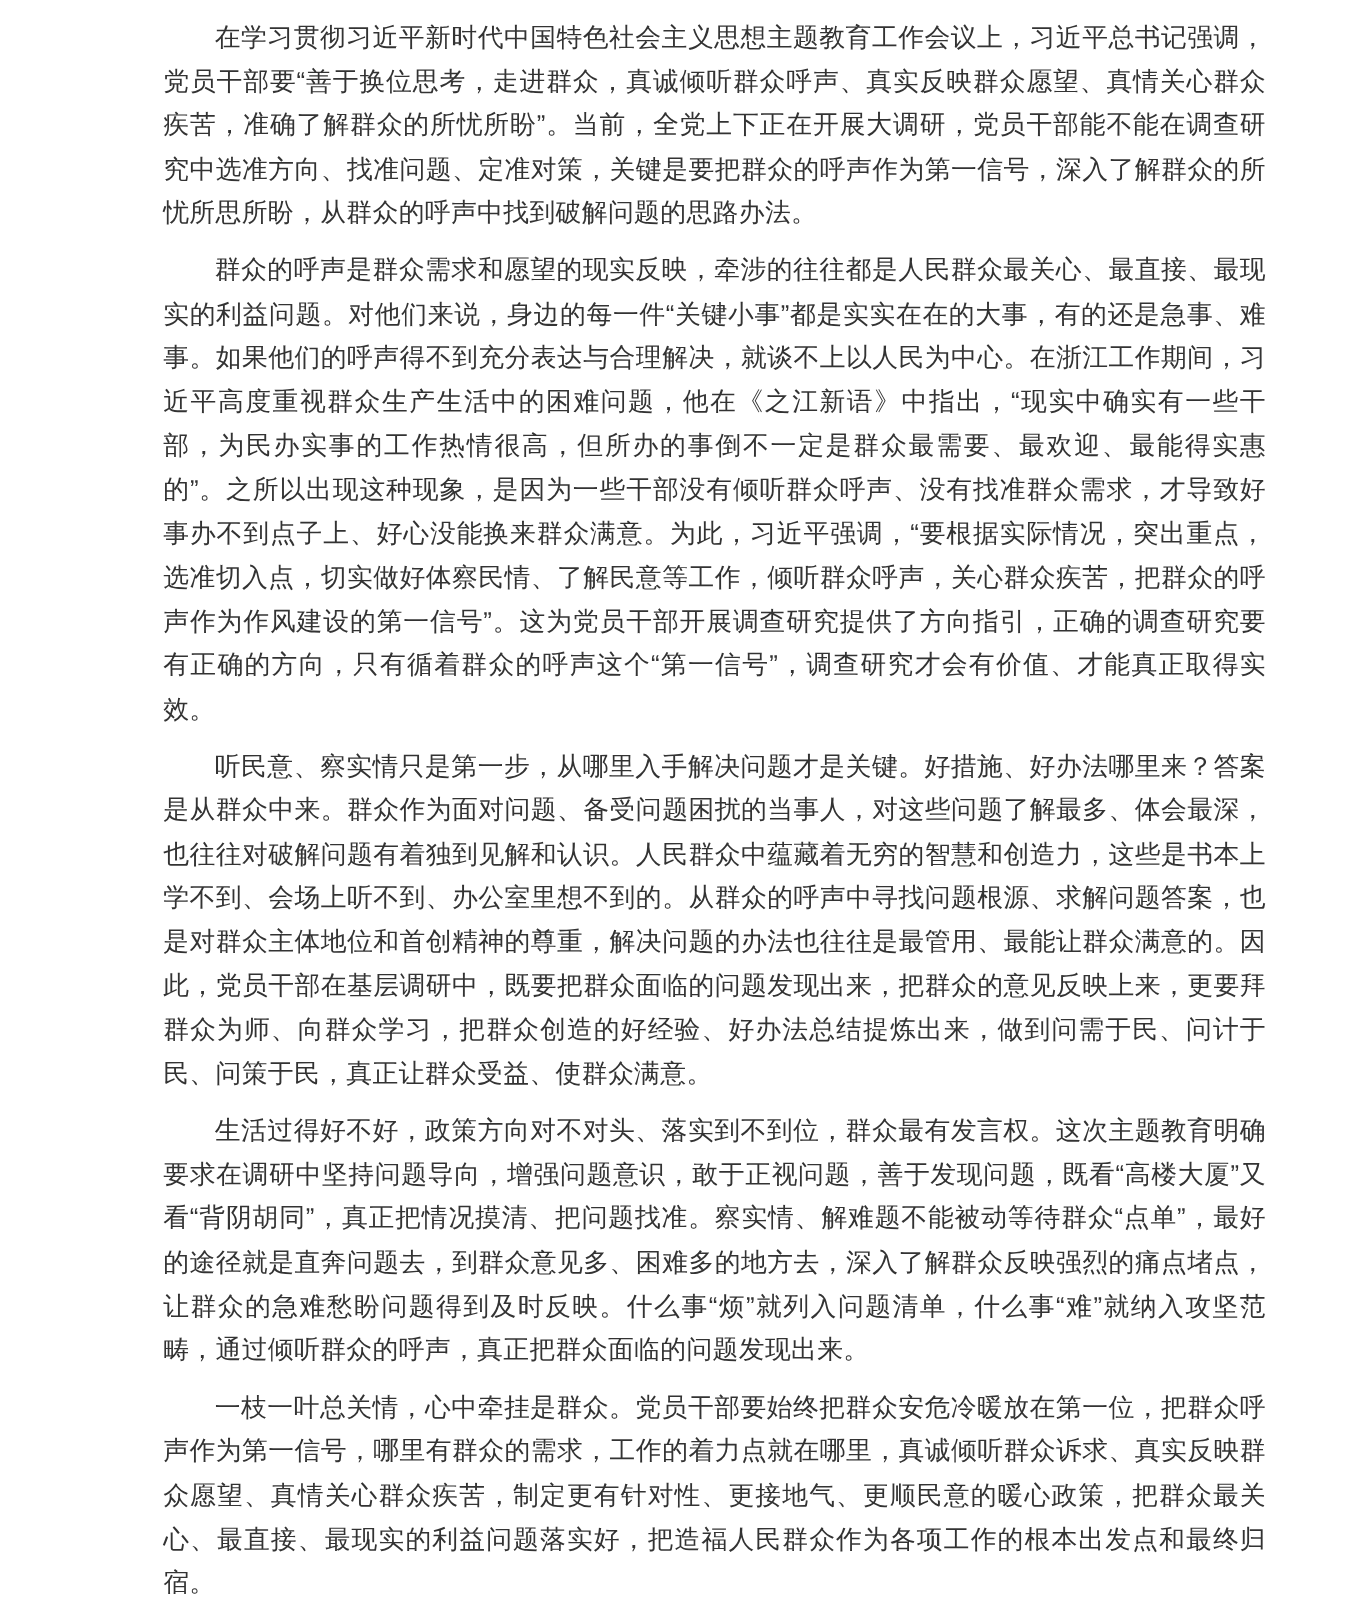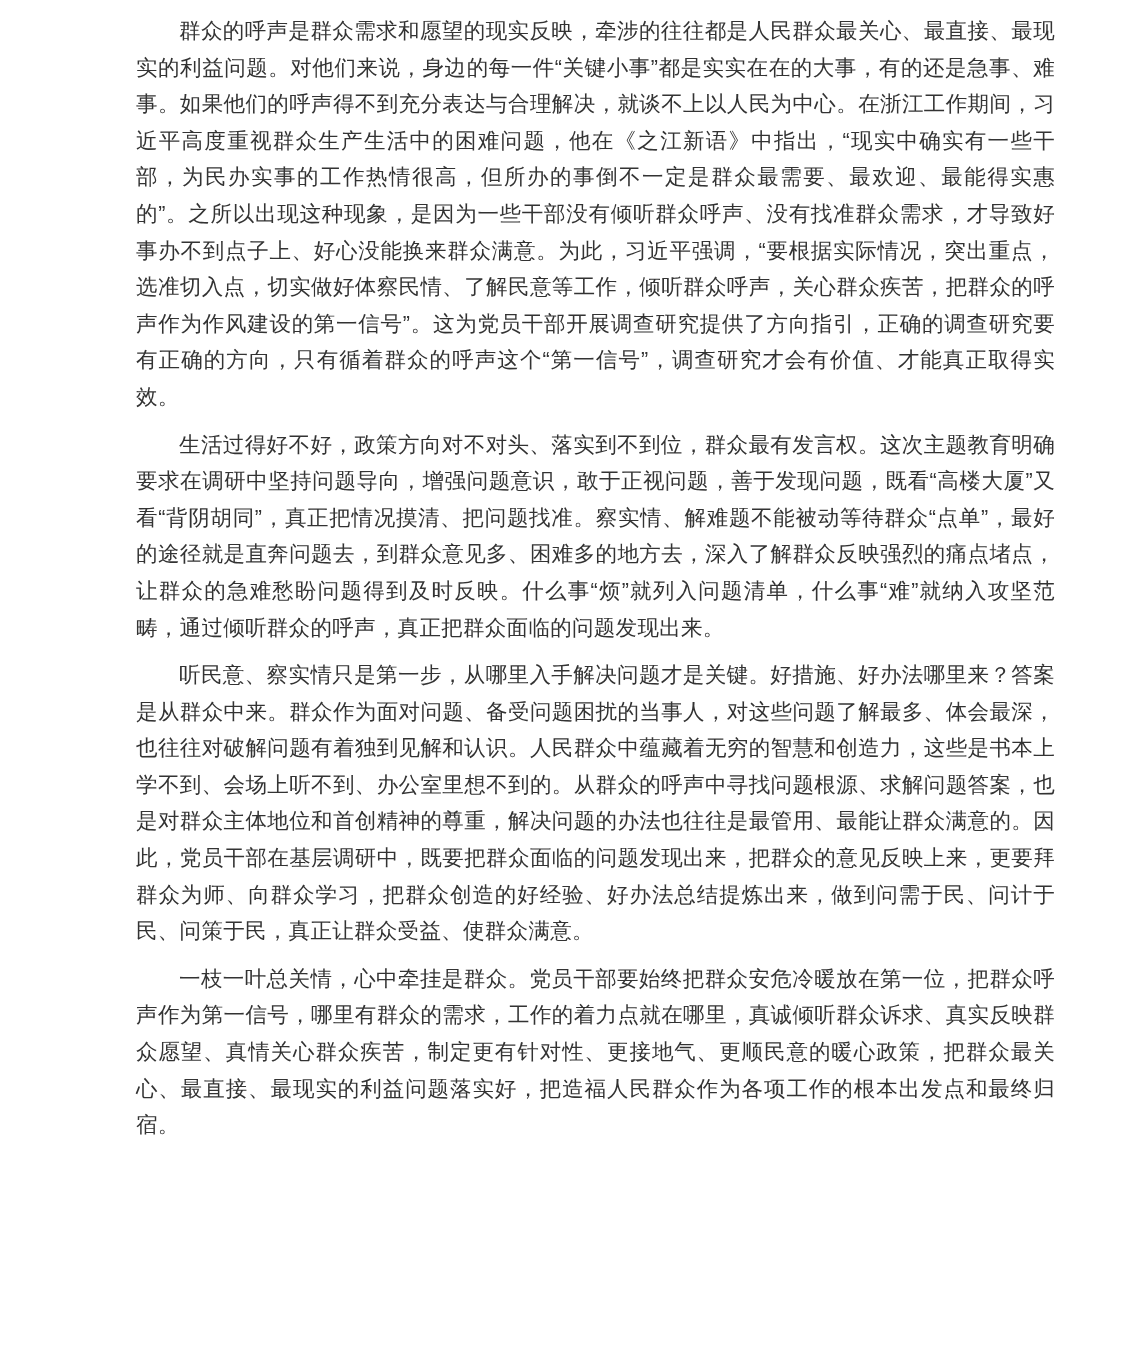--- a/index.html
+++ b/index.html
@@ -42,18 +42,19 @@
   .doc-body p:last-child {
     margin-bottom: 0;
     font-family: Liberation Serif, serif;
   }
 </style>
 </head>
 <body style="background: rgb(255, 255, 255);">
 
 <div class="doc-page">
   <div class="doc-body" style="color: rgb(51, 51, 51);">
+    <p>在学习贯彻习近平新时代中国特色社会主义思想主题教育工作会议上，习近平总书记强调，党员干部要“善于换位思考，走进群众，真诚倾听群众呼声、真实反映群众愿望、真情关心群众疾苦，准确了解群众的所忧所盼”。当前，全党上下正在开展大调研，党员干部能不能在调查研究中选准方向、找准问题、定准对策，关键是要把群众的呼声作为第一信号，深入了解群众的所忧所思所盼，从群众的呼声中找到破解问题的思路办法。</p>
     <p>群众的呼声是群众需求和愿望的现实反映，牵涉的往往都是人民群众最关心、最直接、最现实的利益问题。对他们来说，身边的每一件“关键小事”都是实实在在的大事，有的还是急事、难事。如果他们的呼声得不到充分表达与合理解决，就谈不上以人民为中心。在浙江工作期间，习近平高度重视群众生产生活中的困难问题，他在《之江新语》中指出，“现实中确实有一些干部，为民办实事的工作热情很高，但所办的事倒不一定是群众最需要、最欢迎、最能得实惠的”。之所以出现这种现象，是因为一些干部没有倾听群众呼声、没有找准群众需求，才导致好事办不到点子上、好心没能换来群众满意。为此，习近平强调，“要根据实际情况，突出重点，选准切入点，切实做好体察民情、了解民意等工作，倾听群众呼声，关心群众疾苦，把群众的呼声作为作风建设的第一信号”。这为党员干部开展调查研究提供了方向指引，正确的调查研究要有正确的方向，只有循着群众的呼声这个“第一信号”，调查研究才会有价值、才能真正取得实效。</p>
+    <p>听民意、察实情只是第一步，从哪里入手解决问题才是关键。好措施、好办法哪里来？答案是从群众中来。群众作为面对问题、备受问题困扰的当事人，对这些问题了解最多、体会最深，也往往对破解问题有着独到见解和认识。人民群众中蕴藏着无穷的智慧和创造力，这些是书本上学不到、会场上听不到、办公室里想不到的。从群众的呼声中寻找问题根源、求解问题答案，也是对群众主体地位和首创精神的尊重，解决问题的办法也往往是最管用、最能让群众满意的。因此，党员干部在基层调研中，既要把群众面临的问题发现出来，把群众的意见反映上来，更要拜群众为师、向群众学习，把群众创造的好经验、好办法总结提炼出来，做到问需于民、问计于民、问策于民，真正让群众受益、使群众满意。</p>
     <p>生活过得好不好，政策方向对不对头、落实到不到位，群众最有发言权。这次主题教育明确要求在调研中坚持问题导向，增强问题意识，敢于正视问题，善于发现问题，既看“高楼大厦”又看“背阴胡同”，真正把情况摸清、把问题找准。察实情、解难题不能被动等待群众“点单”，最好的途径就是直奔问题去，到群众意见多、困难多的地方去，深入了解群众反映强烈的痛点堵点，让群众的急难愁盼问题得到及时反映。什么事“烦”就列入问题清单，什么事“难”就纳入攻坚范畴，通过倾听群众的呼声，真正把群众面临的问题发现出来。</p>
-    <p>听民意、察实情只是第一步，从哪里入手解决问题才是关键。好措施、好办法哪里来？答案是从群众中来。群众作为面对问题、备受问题困扰的当事人，对这些问题了解最多、体会最深，也往往对破解问题有着独到见解和认识。人民群众中蕴藏着无穷的智慧和创造力，这些是书本上学不到、会场上听不到、办公室里想不到的。从群众的呼声中寻找问题根源、求解问题答案，也是对群众主体地位和首创精神的尊重，解决问题的办法也往往是最管用、最能让群众满意的。因此，党员干部在基层调研中，既要把群众面临的问题发现出来，把群众的意见反映上来，更要拜群众为师、向群众学习，把群众创造的好经验、好办法总结提炼出来，做到问需于民、问计于民、问策于民，真正让群众受益、使群众满意。</p>
     <p>一枝一叶总关情，心中牵挂是群众。党员干部要始终把群众安危冷暖放在第一位，把群众呼声作为第一信号，哪里有群众的需求，工作的着力点就在哪里，真诚倾听群众诉求、真实反映群众愿望、真情关心群众疾苦，制定更有针对性、更接地气、更顺民意的暖心政策，把群众最关心、最直接、最现实的利益问题落实好，把造福人民群众作为各项工作的根本出发点和最终归宿。</p>
   </div>
 </div>
 
 </body></html>

